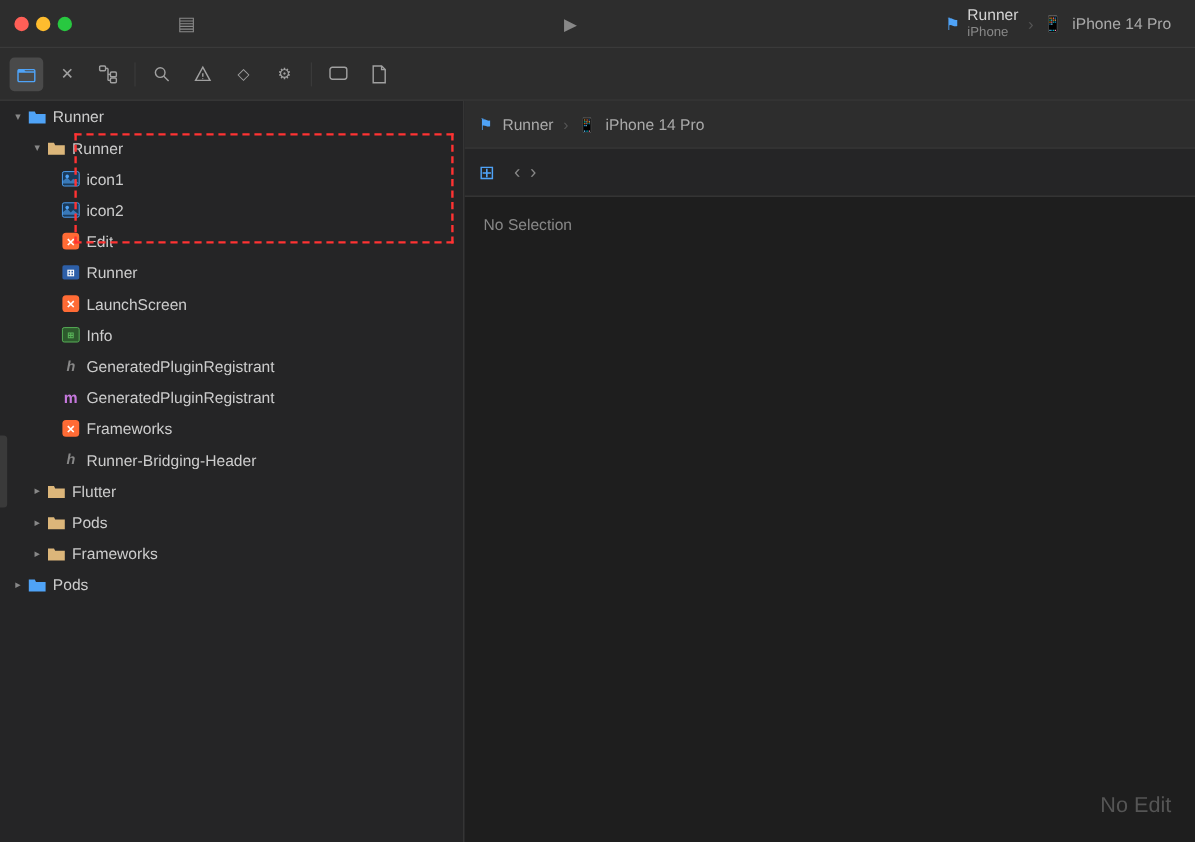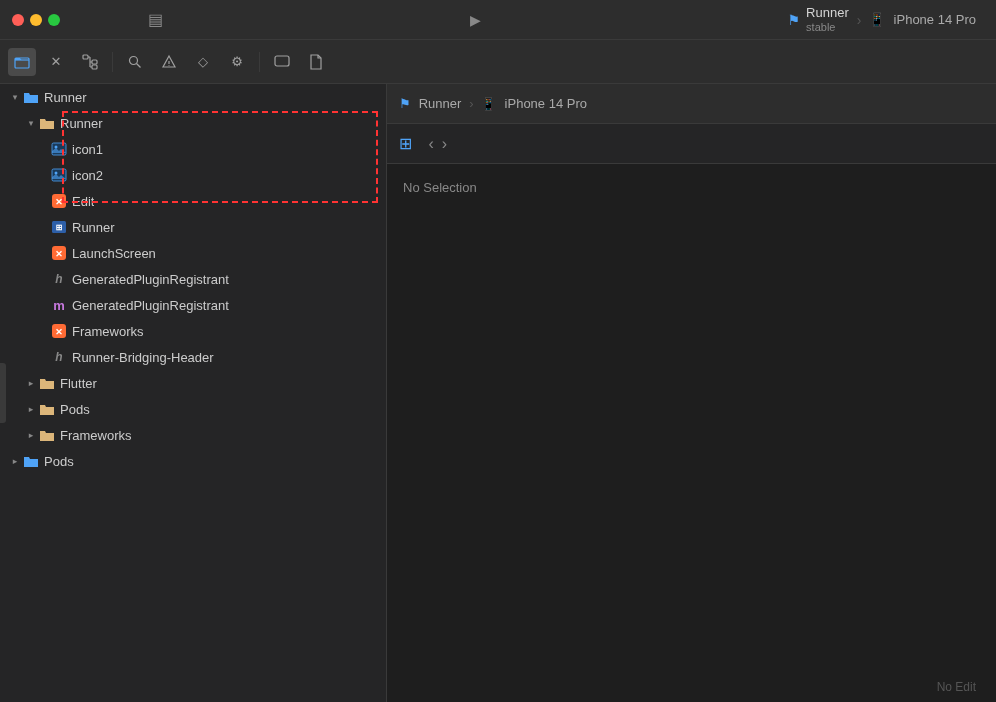--- a/index.html
+++ b/index.html
@@ -220,24 +220,24 @@
     }
 
     .no-selection {
       padding: 16px;
       color: #888;
       font-size: 13px;
     }
 
     .no-editor {
       position: absolute;
-      bottom: 8px;
+      bottom: 20px;
       right: 20px;
       color: #555;
-      font-size: 12px;
+      font-size: 18px;
     }
 
     .right-content {
       flex: 1;
       position: relative;
       overflow: hidden;
     }
 
     
     .runner-info {
@@ -272,21 +272,21 @@
 
     <div class="play-btn" style="color: #888; font-size: 14px;">▶</div>
   </div>
 
   <div style="display: flex; align-items: center; gap: 8px; margin-right: 8px;">
     <div class="runner-info">
 
       <span style="color: #4fa3f7; font-size: 14px;">⚑</span>
       <div style="display: flex; flex-direction: column; line-height: 1.2;">
         <span class="runner-name">Runner</span>
-        <span class="runner-status">stable</span>
+        <span class="runner-status">iPhone</span>
       </div>
     </div>
     <span style="color: #555; font-size: 14px;">›</span>
     <span style="color: #4fa3f7; font-size: 13px;">📱</span>
     <span style="color: #aaa; font-size: 13px;">iPhone 14 Pro</span>
   </div>
 </div>
 
 <div class="toolbar">
   <div class="toolbar-btn active">
@@ -410,20 +410,30 @@
             <svg width="16" height="16" viewBox="0 0 16 16">
               <rect x="1" y="1" width="14" height="14" rx="3" fill="#ff6b35"></rect>
               <text x="8" y="12" text-anchor="middle" font-size="9" fill="white" font-weight="bold">✕</text>
             </svg>
           </span>
           <span class="item-label">LaunchScreen</span>
         </div>
         <div class="tree-item indent-2">
           <span class="chevron empty"></span>
           <span class="item-icon">
+            <svg width="16" height="14" viewBox="0 0 16 14">
+              <rect x="1" y="1" width="14" height="12" rx="1.5" fill="#2d5a2d" stroke="#5ab55a" stroke-width="0.8"></rect>
+              <text x="8" y="10" text-anchor="middle" font-size="7" fill="#5ab55a" font-weight="bold">⊞</text>
+            </svg>
+          </span>
+          <span class="item-label">Info</span>
+        </div>
+        <div class="tree-item indent-2">
+          <span class="chevron empty"></span>
+          <span class="item-icon">
             <span style="color:#888;font-style:italic;font-size:12px;font-weight:bold;">h</span>
           </span>
           <span class="item-label">GeneratedPluginRegistrant</span>
         </div>
         <div class="tree-item indent-2">
           <span class="chevron empty"></span>
           <span class="item-icon">
             <span style="color:#c678dd;font-weight:bold;font-size:13px;">m</span>
           </span>
           <span class="item-label">GeneratedPluginRegistrant</span>

